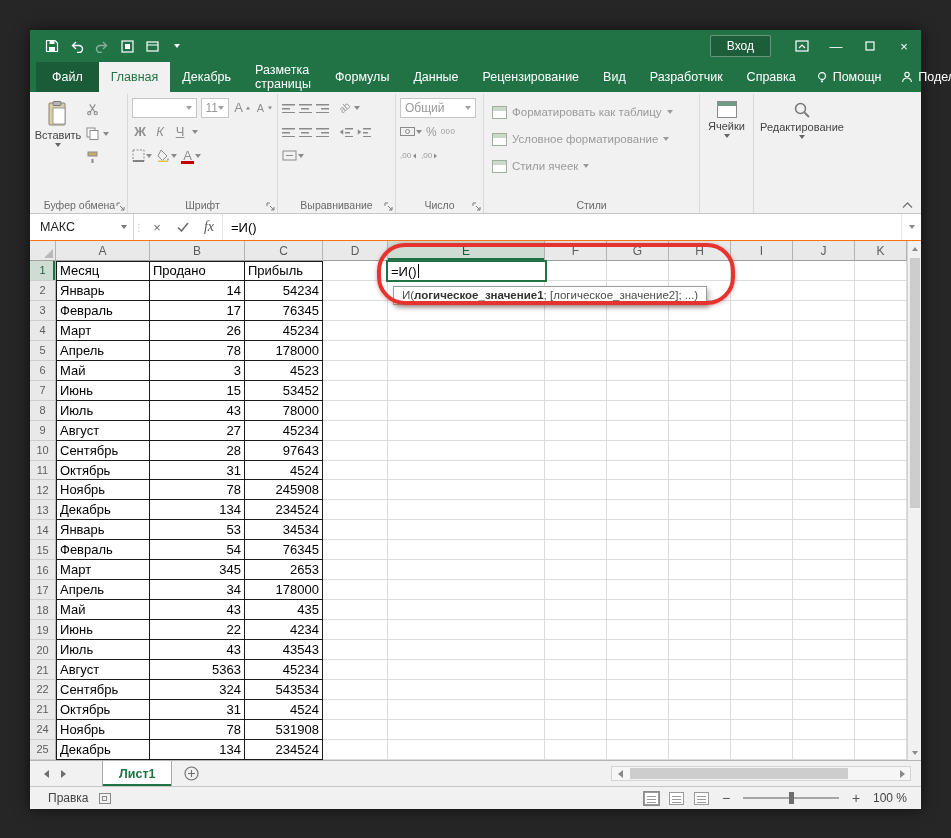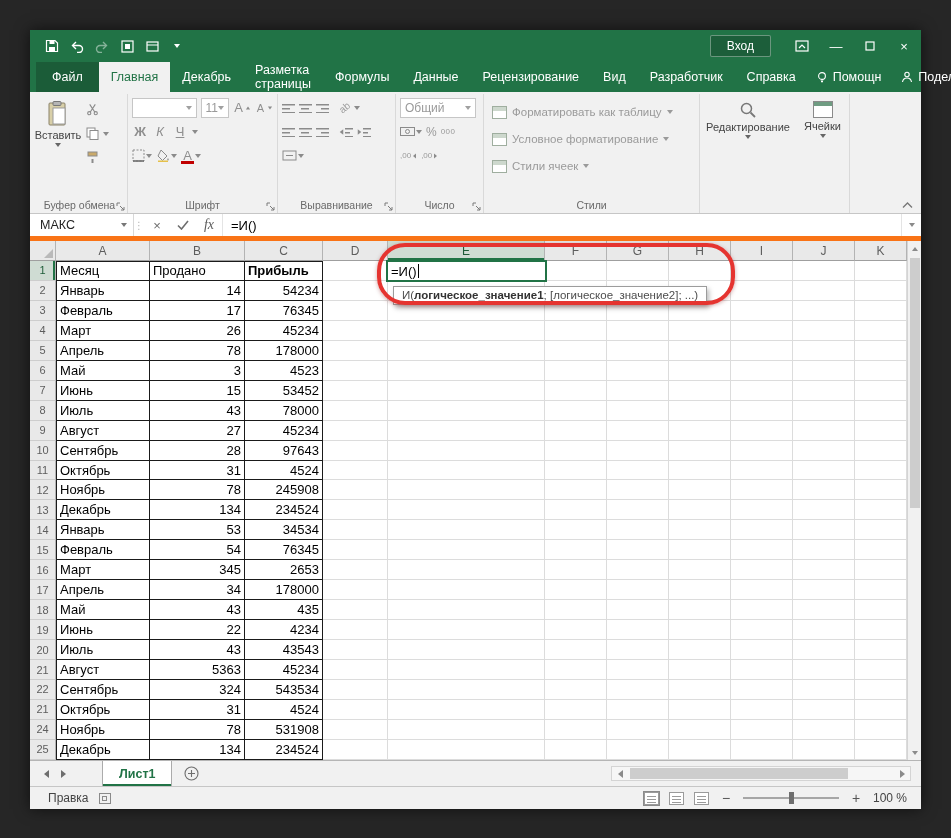--- a/index.html
+++ b/index.html
@@ -53,21 +53,21 @@
   .letter { font-size:13px; color:#8f8f8f; width:16px; text-align:center; }
   .colorbar { display:inline-block; width:13px; height:3px; margin-top:-2px; }
   .styles-item { display:flex; align-items:center; gap:5px; height:26px; font-size:11.5px; color:#9a9a9a; padding:0 4px; }
   .sticon { width:15px; height:13px; border:1px solid #9fae9f; flex:0 0 15px;
             background:linear-gradient(#cdd8cd 0 4px,#fff 4px); }
   .cells-icon { width:20px; height:17px; border:1px solid #8a8a8a;
                 background:linear-gradient(#6f9c82 0 4px,#fff 4px),; background:linear-gradient(#6f9c82 0 4px,#fff 4px); }
   .collapse-ribbon { position:absolute; right:8px; bottom:4px; color:#777; }
 
   
-  .fbar { height:27px; flex:0 0 27px; background:#fff; border-bottom:5px solid #f97316; display:flex; align-items:stretch; }
+  .fbar { height:27px; flex:0 0 27px; background:#fff; border-bottom:1px solid #f97316; display:flex; align-items:stretch; }
   .namebox { width:104px; border-right:1px solid #d8d8d8; display:flex; align-items:center; font-size:12.5px;
              color:#222; padding:0 6px 0 10px; justify-content:space-between; }
   .fb-dots { width:10px; display:flex; align-items:center; justify-content:center; color:#b9b9b9; font-size:10px; letter-spacing:0; }
   .fbtn { width:26px; display:flex; align-items:center; justify-content:center; font-size:13px; color:#6d6d6d; }
   .fx { font-style:italic; font-family:"Liberation Serif",serif; font-size:14px; color:#5c5c5c; }
   .fformula { flex:1; display:flex; align-items:center; font-size:13px; color:#000; padding-left:8px; border-left:1px solid #e4e4e4; }
   .fexpand { width:20px; display:flex; align-items:center; justify-content:center; color:#8a8a8a; border-left:1px solid #e4e4e4; }
 
   
   .grid-wrap { flex:1 1 auto; display:flex; background:#fff; overflow:hidden; }
@@ -416,35 +416,35 @@
         </div>
         <div class="styles-item">
           <span class="sticon"></span>
           <span>Стили ячеек</span>
           <span class="tri-down"></span>
         </div>
       </div>
       <div class="rg-label"><span>Стили</span></div>
     </div>
 
+    <div class="rgroup" style="width:54px">
+      <div class="bigbtn">
+        <span class="cells-icon"></span>
+        <span class="blabel">Ячейки</span>
+        <span class="tri-down" style="color:#666"></span>
+      </div>
+    </div>
+
     <div class="rgroup" style="width:96px; border-right:none">
       <div class="bigbtn">
         <svg width="18" height="18" viewBox="0 0 18 18">
             <circle cx="7.5" cy="7.5" r="5" fill="none" stroke="#777" stroke-width="1.5"></circle>
             <path d="M11.5 11.5 16 16" stroke="#777" stroke-width="1.8"></path>
           </svg>
         <span class="blabel">Редактирование</span>
-        <span class="tri-down" style="color:#666"></span>
-      </div>
-    </div>
-
-    <div class="rgroup" style="width:54px">
-      <div class="bigbtn">
-        <span class="cells-icon"></span>
-        <span class="blabel">Ячейки</span>
         <span class="tri-down" style="color:#666"></span>
       </div>
     </div>
 
     <span class="collapse-ribbon">
       <svg width="11" height="7" viewBox="0 0 11 7">
           <path d="M1 5.5 5.5 1 10 5.5" fill="none" stroke="#777" stroke-width="1.3"></path>
         </svg>
     </span>
   </div>
@@ -484,21 +484,21 @@
           <div class="colhdr" style="width: 62px;">H</div>
           <div class="colhdr" style="width: 62px;">I</div>
           <div class="colhdr" style="width: 62px;">J</div>
           <div class="colhdr" style="width: 52px;">K</div>
         </div>
       <div id="grid-rows">
           <div class="grow">
             <div class="rowhdr active">1</div>
             <div class="cell tbl top left" style="width: 94px;">Месяц</div>
             <div class="cell tbl top" style="width: 95px;">Продано</div>
-            <div class="cell tbl top" style="width: 78px; font-weight: bold;">Прибыль</div>
+            <div class="cell tbl top" style="width: 78px;">Прибыль</div>
             <div class="cell" style="width: 65px;"></div>
             <div class="cell" style="width: 157px;"></div>
             <div class="cell" style="width: 62px;"></div>
             <div class="cell" style="width: 62px;"></div>
             <div class="cell" style="width: 62px;"></div>
             <div class="cell" style="width: 62px;"></div>
             <div class="cell" style="width: 62px;"></div>
             <div class="cell" style="width: 52px;"></div>
           </div>
           <div class="grow">

